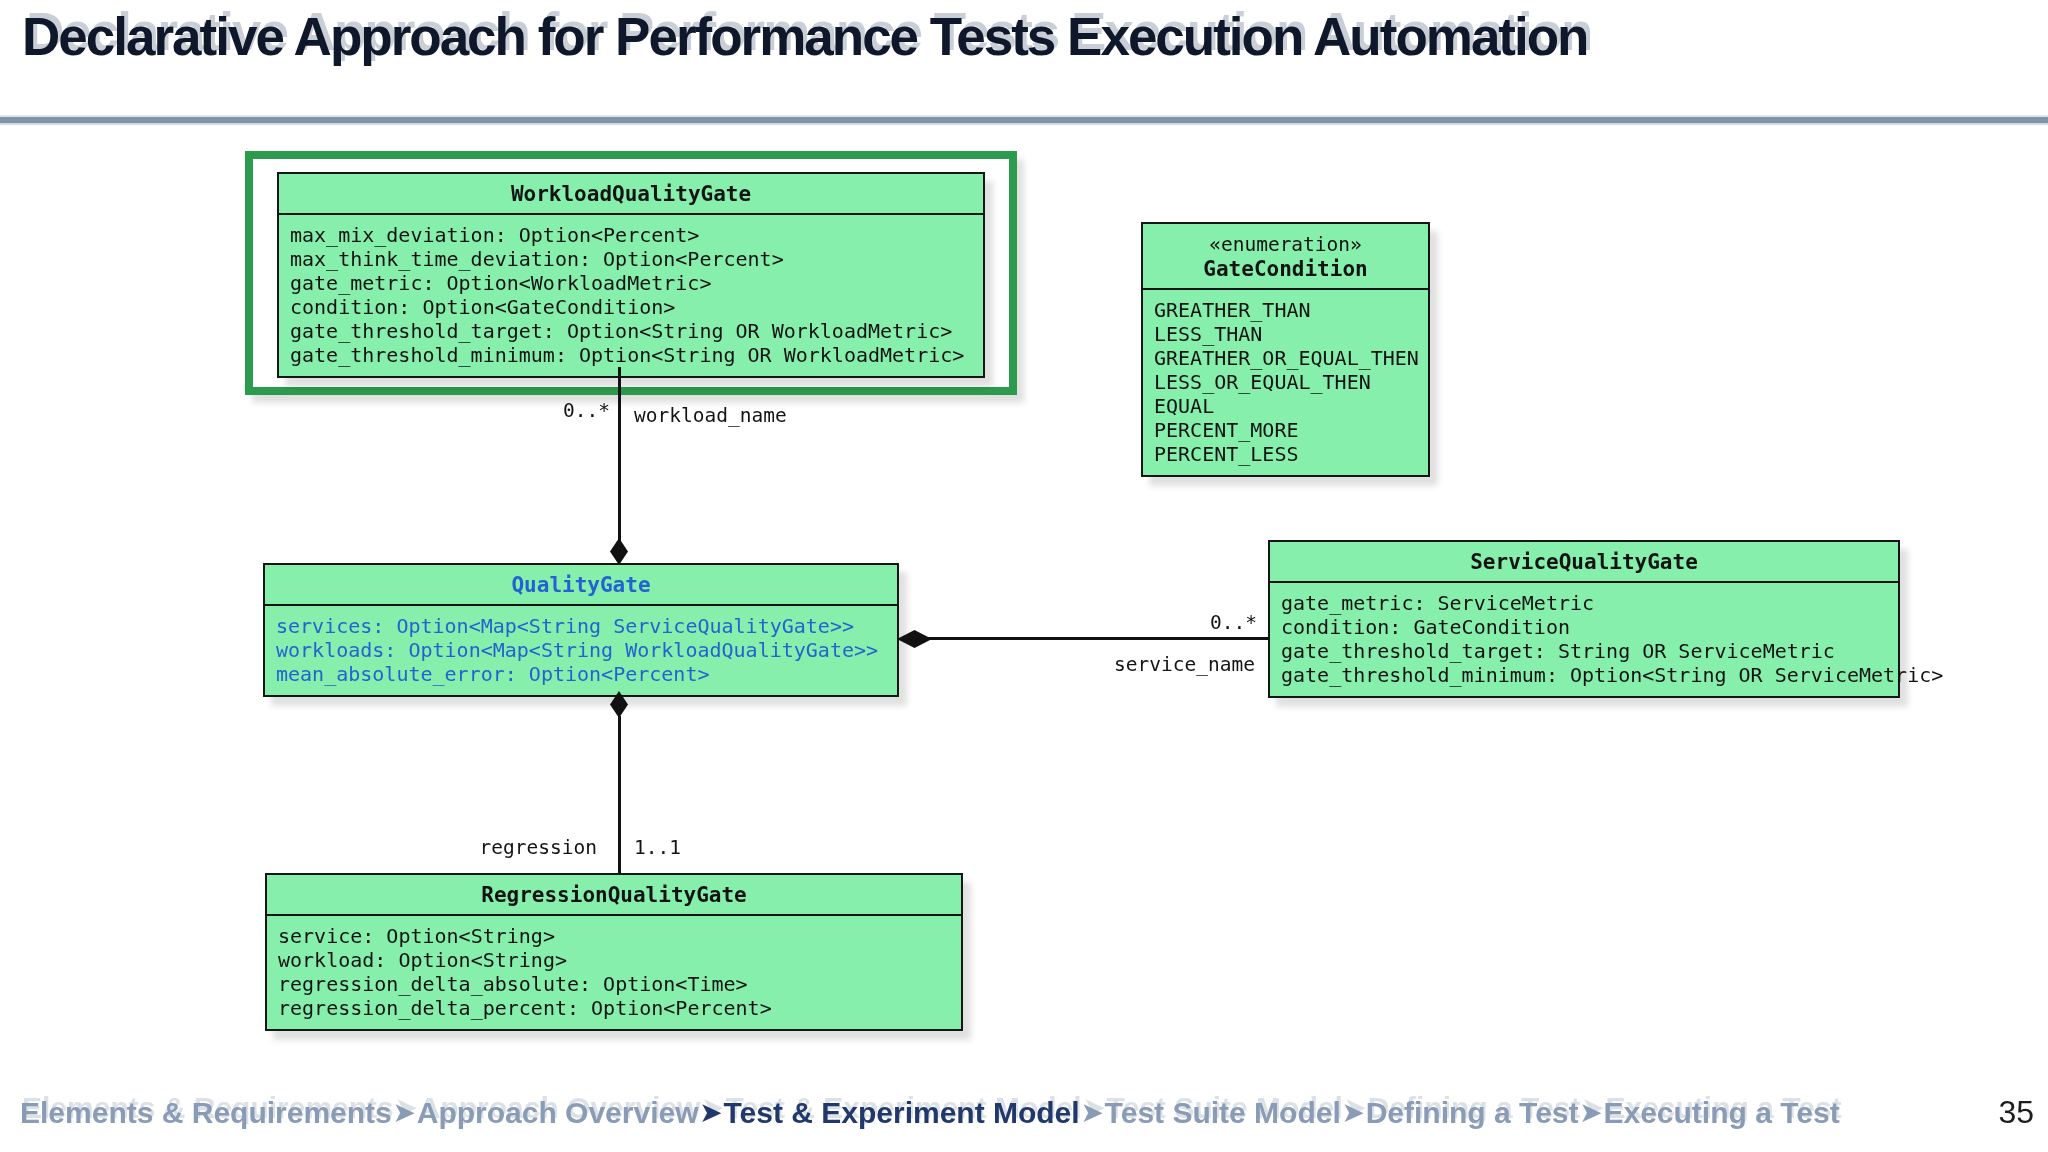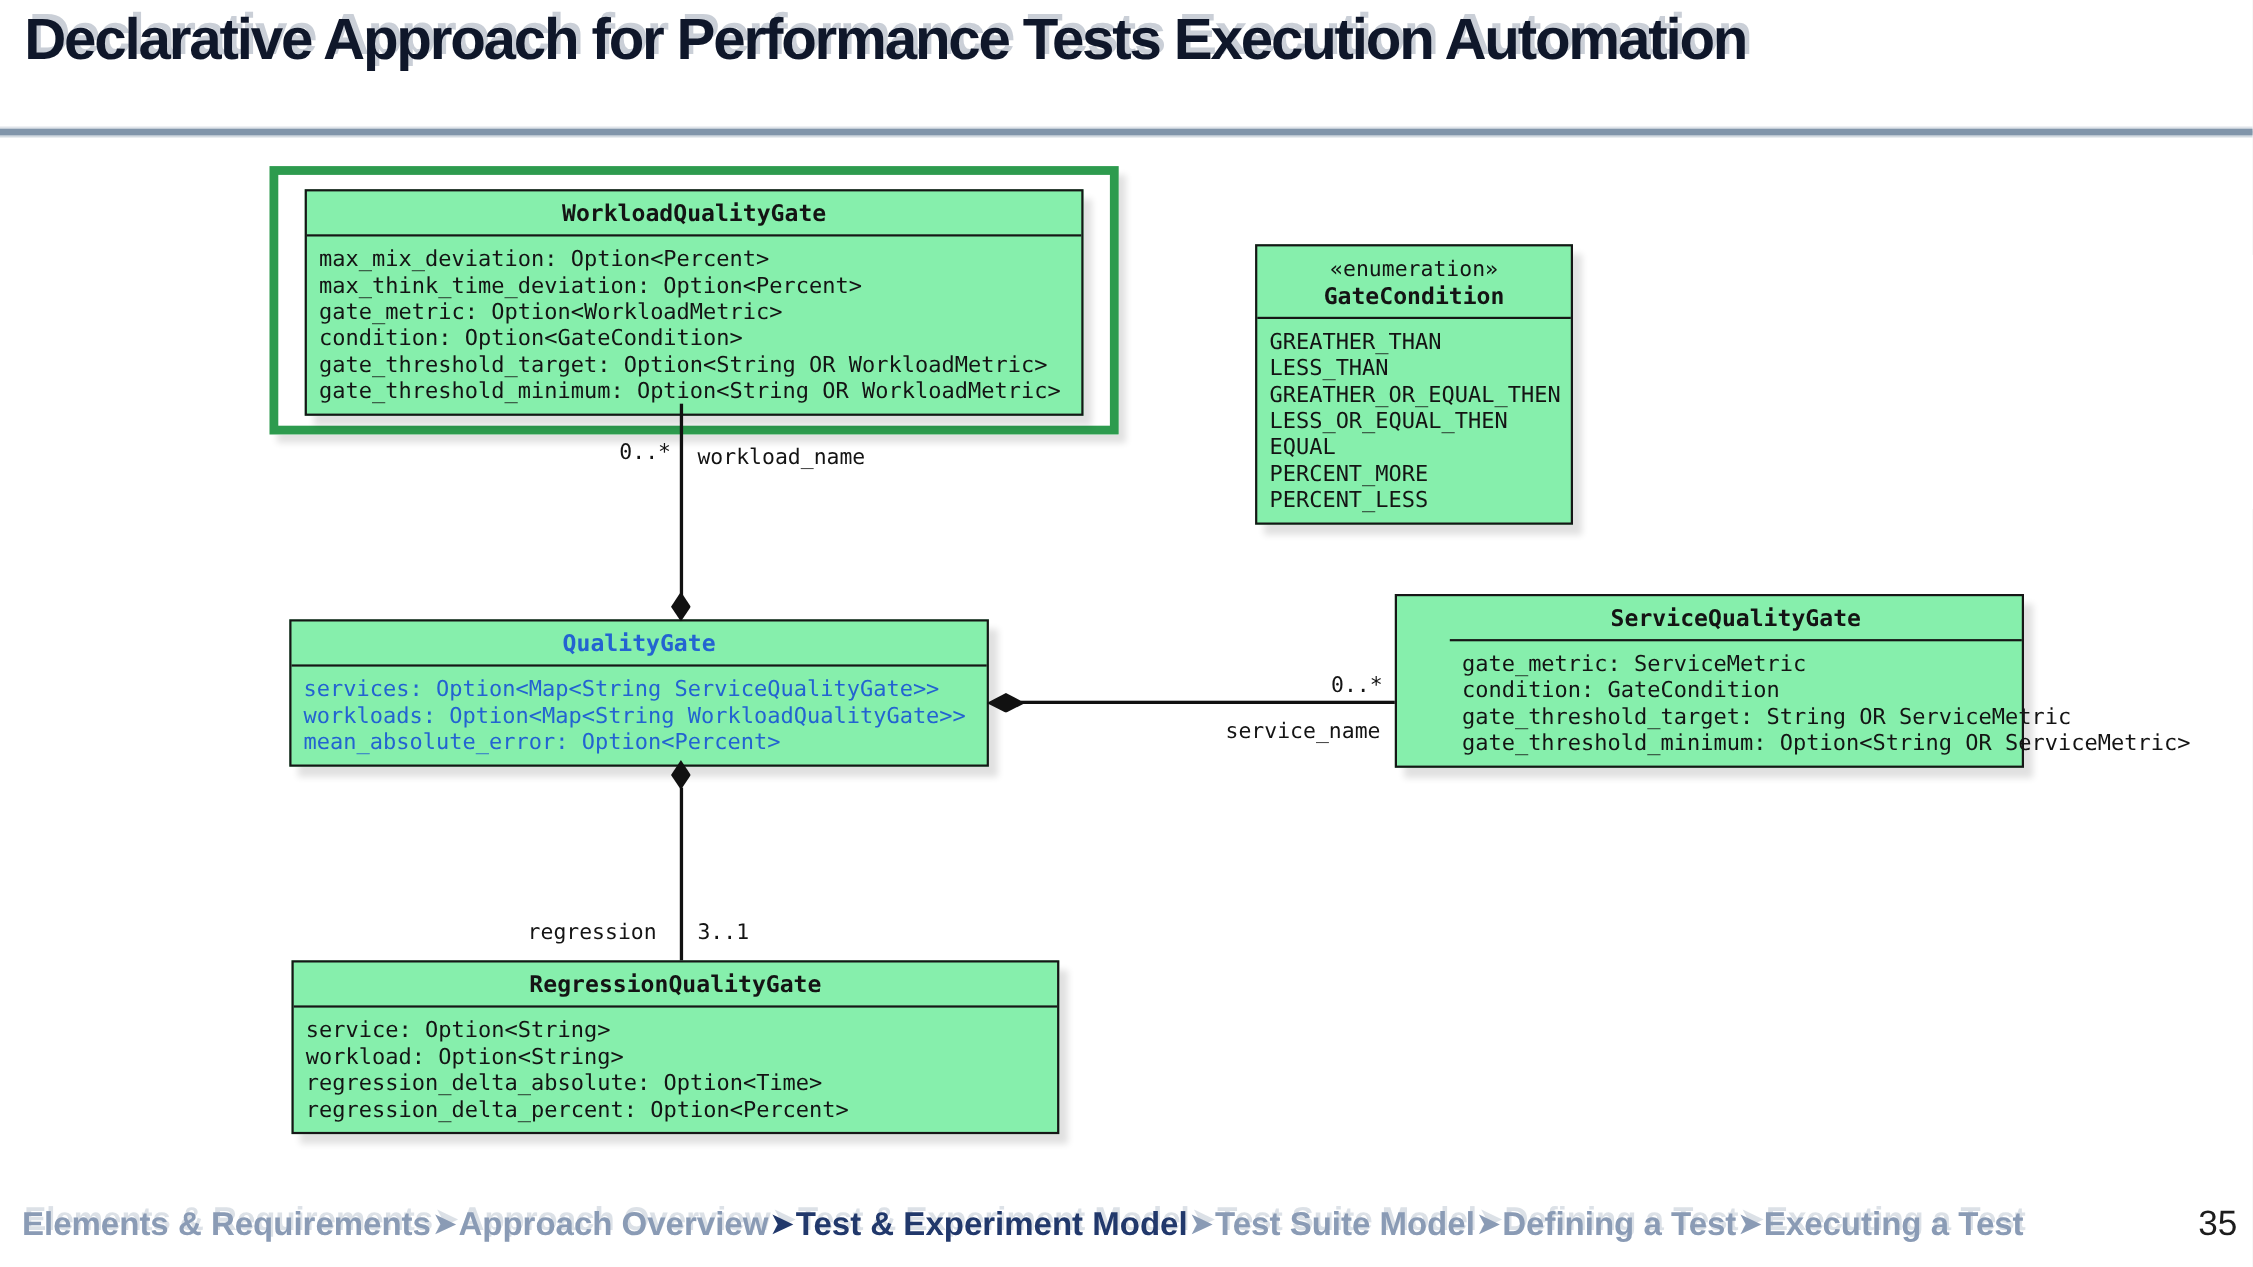--- a/index.html
+++ b/index.html
@@ -112,21 +112,21 @@
 
   <div class="uml blue" style="left:263px; top:563px; width:636px; z-index:4;">
     <div class="hdr">QualityGate</div>
     <div class="body">
       <div class="attr">services: Option&lt;Map&lt;String ServiceQualityGate&gt;&gt;</div>
       <div class="attr">workloads: Option&lt;Map&lt;String WorkloadQualityGate&gt;&gt;</div>
       <div class="attr">mean_absolute_error: Option&lt;Percent&gt;</div>
     </div>
   </div>
 
-  <div class="uml" style="left:1268px; top:540px; width:572px;padding-left:48px;">
+  <div class="uml" style="left:1268px; top:540px; width:632px;">
     <div class="hdr">ServiceQualityGate</div>
     <div class="body">
       <div class="attr">gate_metric: ServiceMetric</div>
       <div class="attr">condition: GateCondition</div>
       <div class="attr">gate_threshold_target: String OR ServiceMetric</div>
       <div class="attr">gate_threshold_minimum: Option&lt;String OR ServiceMetric&gt;</div>
     </div>
   </div>
 
   <div class="uml" style="left:265px; top:873px; width:698px;">
@@ -145,21 +145,21 @@
   <div class="mono-label" style="left:634px; top:404px;">workload_name</div>
 
   <div class="edge-line" style="left:928px; top:637px; width:340px; height:3px;"></div>
   <div class="diamond h" style="left:897px; top:630px;"></div>
   <div class="mono-label r" style="left:1107px; top:611px; width:150px;">0..*</div>
   <div class="mono-label r" style="left:1035px; top:653px; width:220px;">service_name</div>
 
   <div class="edge-line" style="left:618px; top:716px; width:3px; height:157px;"></div>
   <div class="diamond v" style="left:610px; top:691px;"></div>
   <div class="mono-label r" style="left:397px; top:836px; width:200px;">regression</div>
-  <div class="mono-label" style="left:634px; top:836px;">3..1</div>
+  <div class="mono-label" style="left:634px; top:836px;">1..1</div>
 
   <div class="footer">
     <span class="crumb">Elements &amp; Requirements</span>
     <span class="sep">➤</span>
     <span class="crumb">Approach Overview</span>
     <span class="sep nav-active">➤</span>
     <span class="crumb active">Test &amp; Experiment Model</span>
     <span class="sep">➤</span>
     <span class="crumb">Test Suite Model</span>
     <span class="sep">➤</span>

